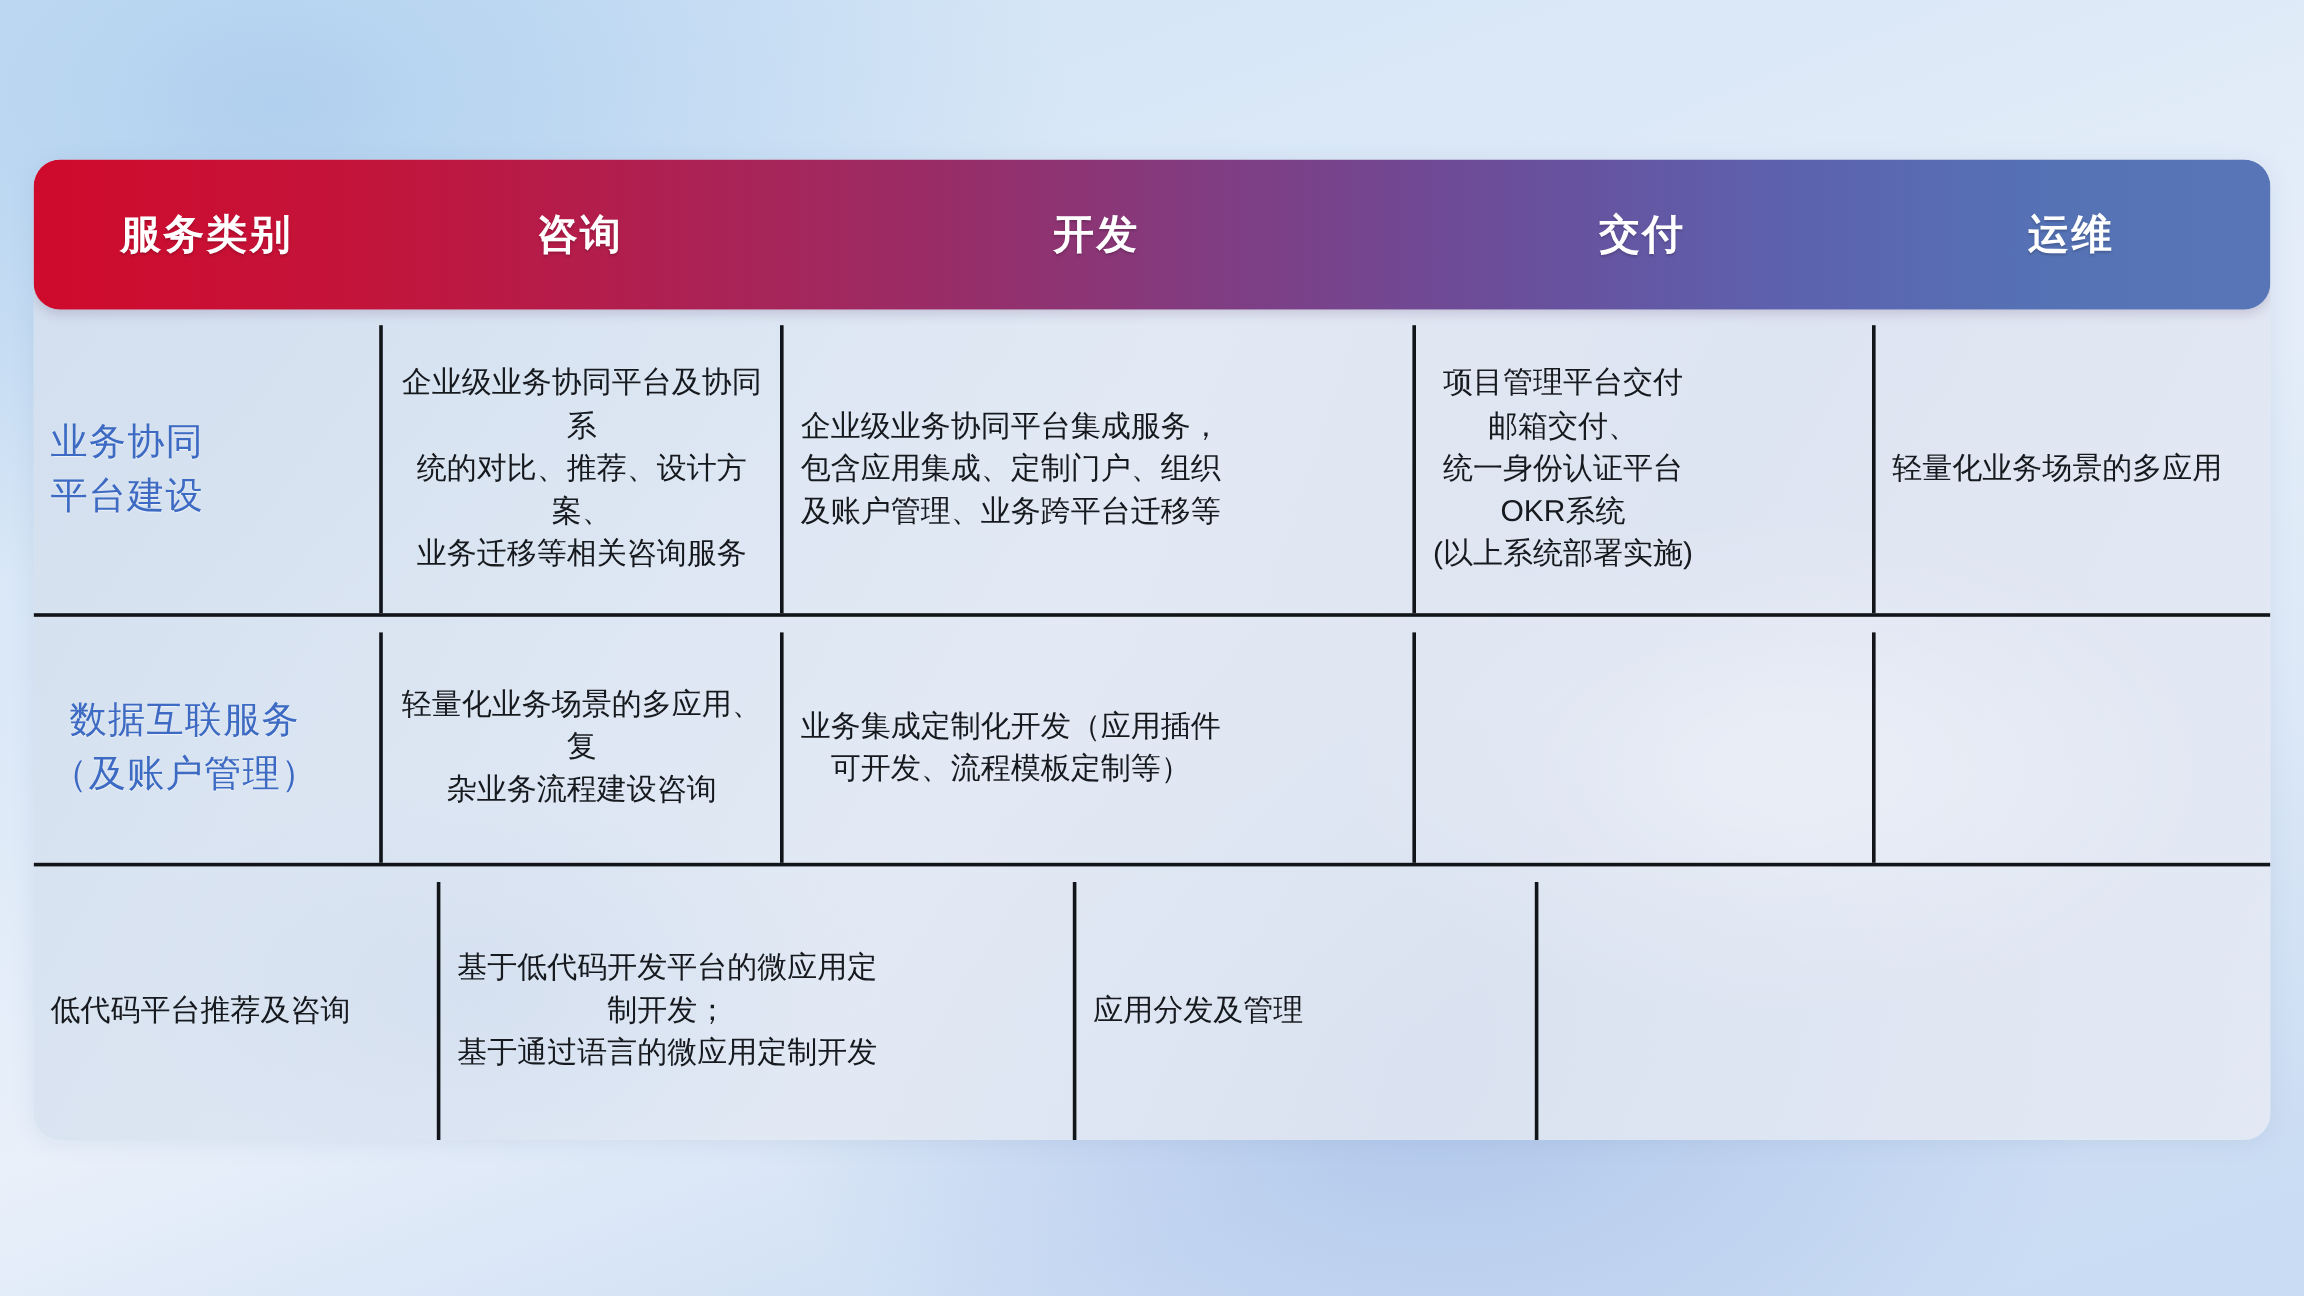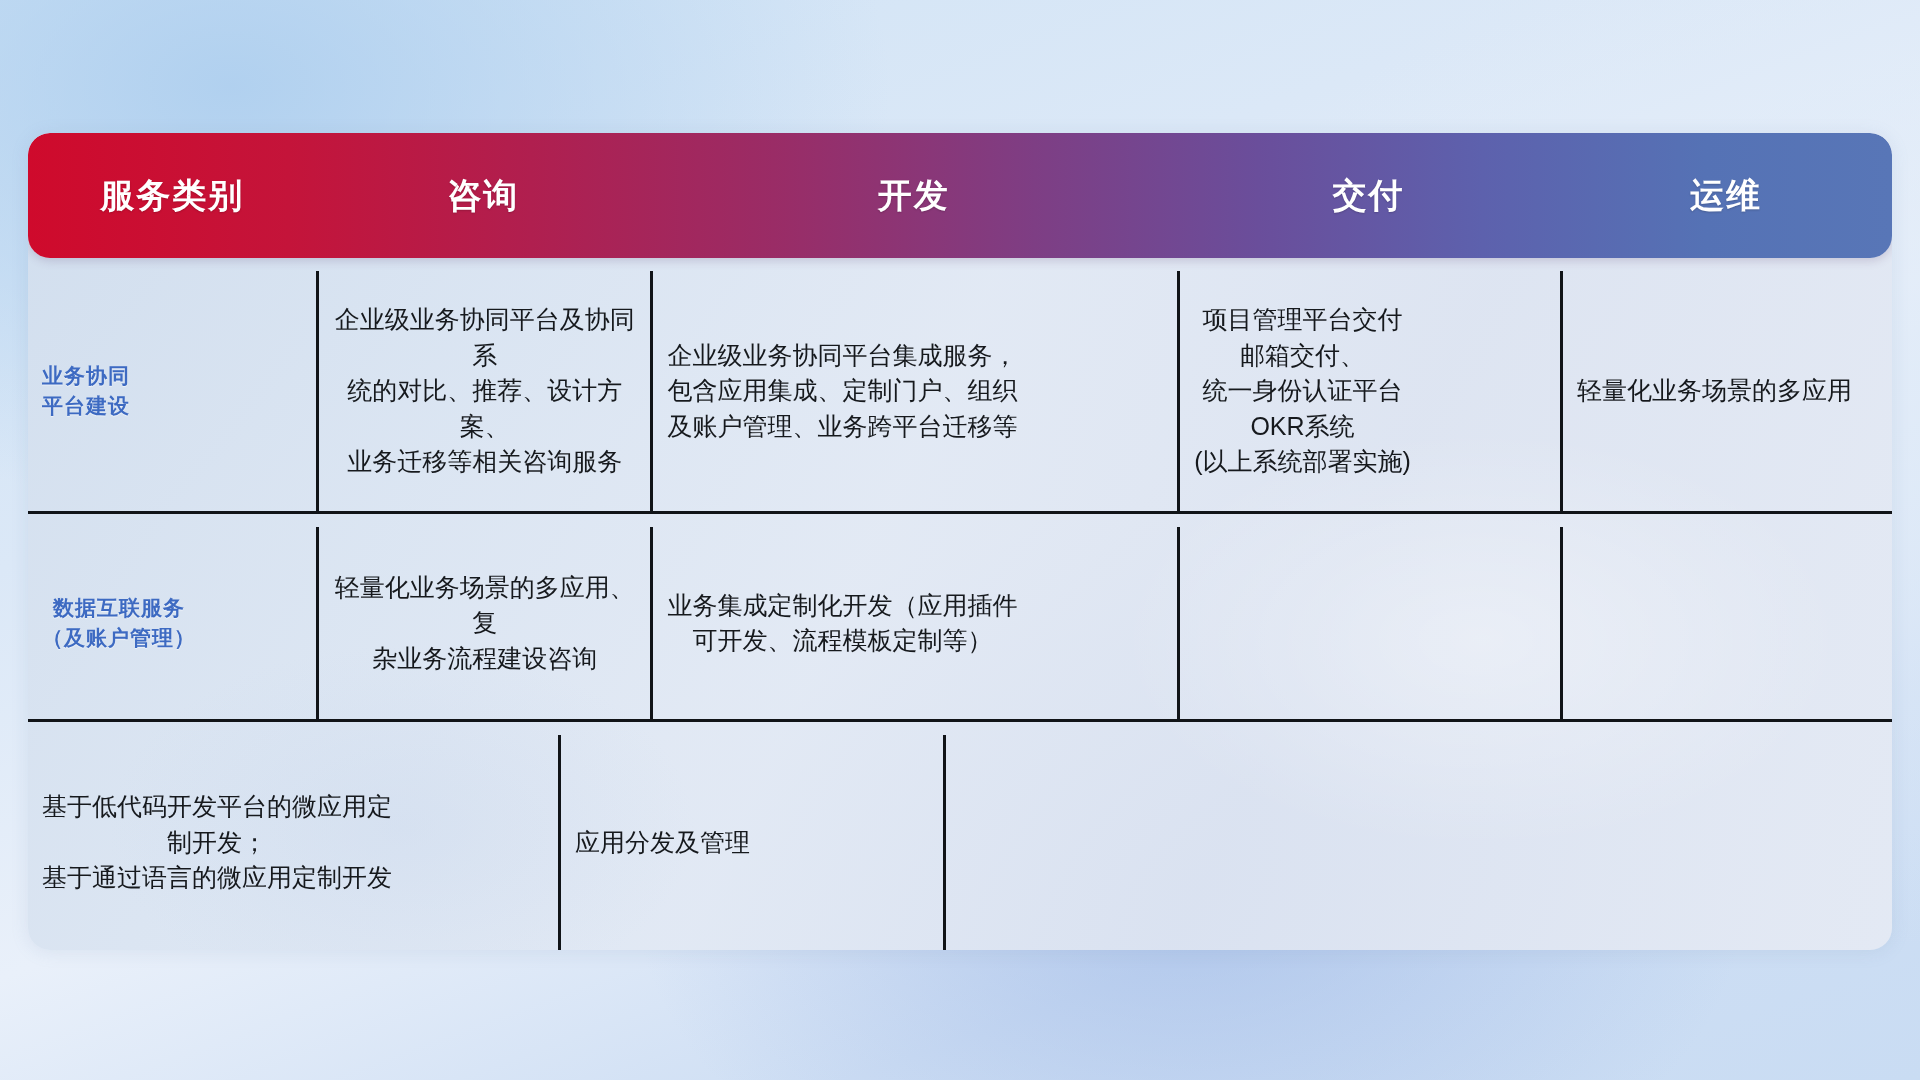--- a/index.html
+++ b/index.html
@@ -103,22 +103,22 @@
   .c-cat  { width: 290px; }
   .c-con  { width: 336px; }
   .c-dev  { width: 530px; }
   .c-del  { width: 385px; }
   .c-ops  { width: 334px; }
 
   
 
   .cat-label {
     color: #3d6ac2;
-    font-size: 21px;
-    font-weight: bold;
+    font-size: 31px;
+    font-weight: normal;
     line-height: 1.45;
     letter-spacing: 1px;
     text-shadow: 0 1px 1px rgba(255,255,255,0.6);
   }
 
   .cell-text { white-space: pre-line; }
 
   
   .sheen {
     position: absolute;
@@ -189,20 +189,23 @@
         </div>
         <div class="td c-del">
           <span class="cell-text"></span>
         </div>
         <div class="td c-ops">
           <span class="cell-text"></span>
         </div>
       </div>
 
       <div class="tr tr-3">
+        <div class="td c-con">
+          <span class="cell-text">低代码平台推荐及咨询</span>
+        </div>
         <div class="td c-dev">
           <span class="cell-text">基于低代码开发平台的微应用定
 制开发；
 基于通过语言的微应用定制开发</span>
         </div>
         <div class="td c-del">
           <span class="cell-text">应用分发及管理</span>
         </div>
         <div class="td c-ops">
           <span class="cell-text"></span>

